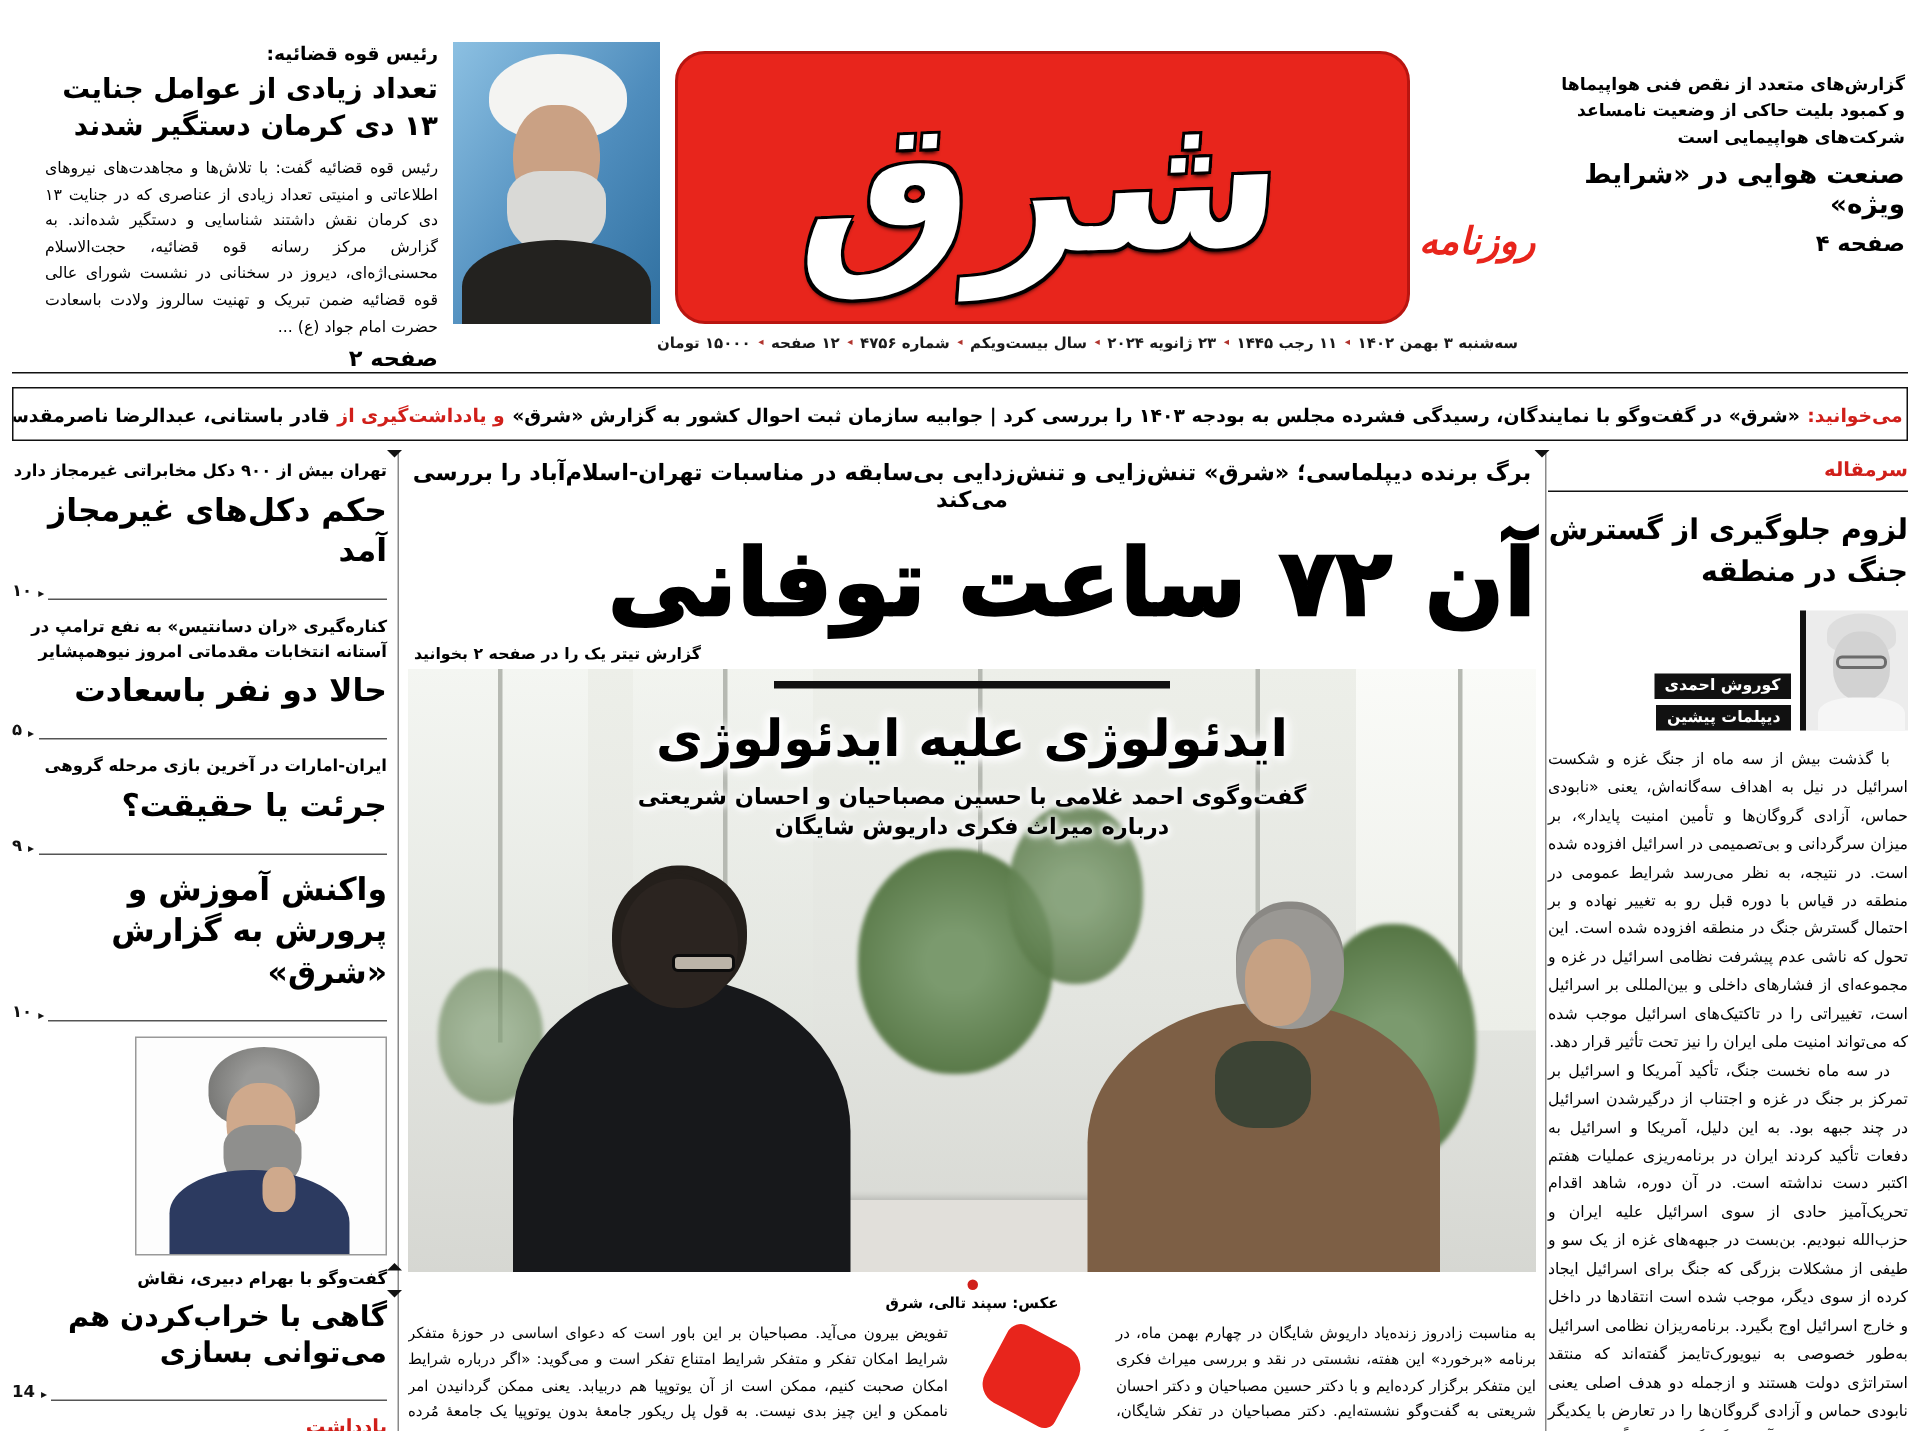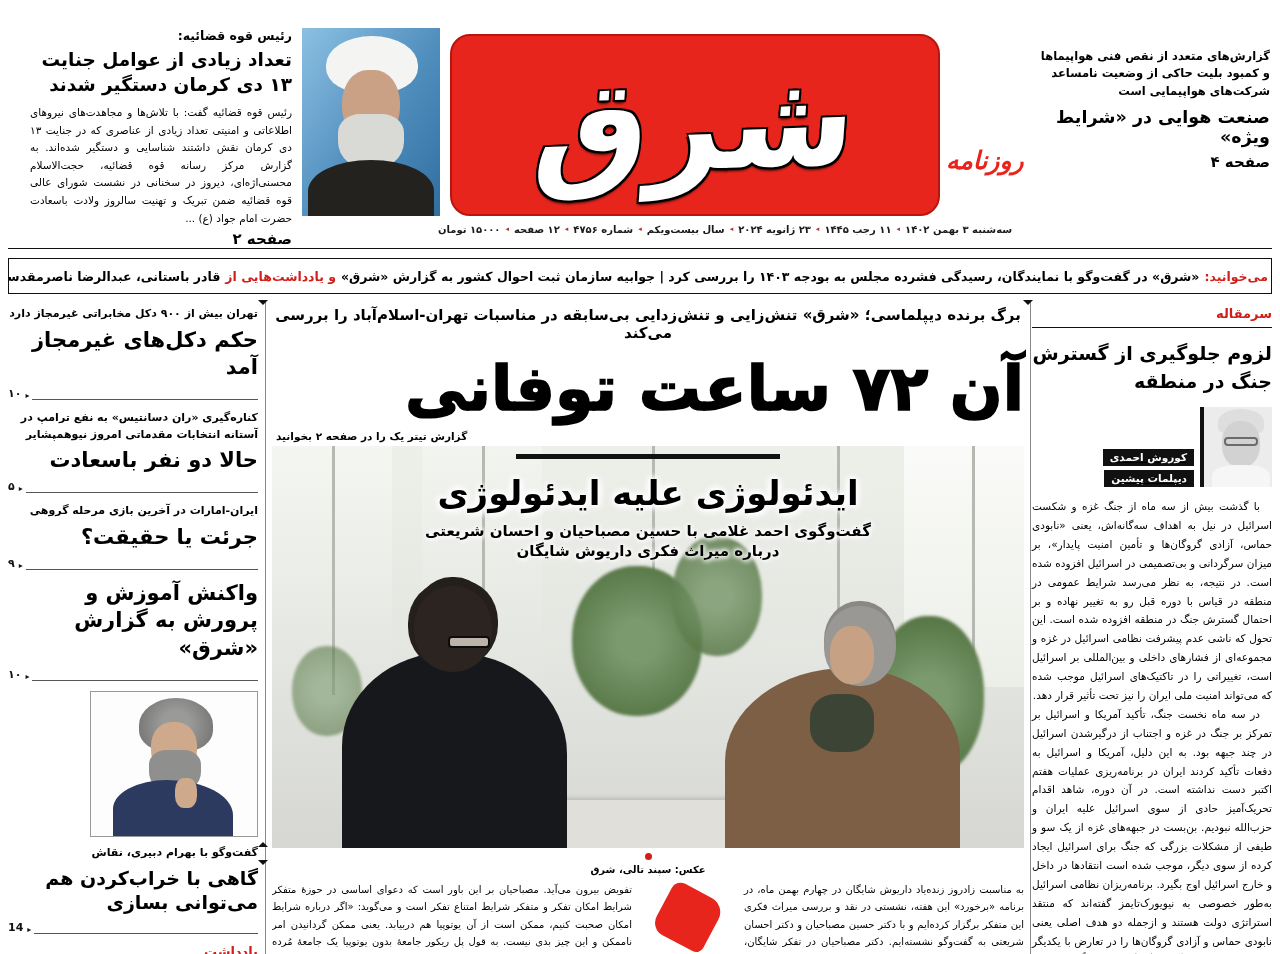--- a/index.html
+++ b/index.html
@@ -78,21 +78,21 @@
   .db-beard { position:absolute; top:58px; left:58px; width:52px; height:44px; background:#8f8f8d; border-radius:40% 40% 60% 60%; }
   .db-jacket { position:absolute; bottom:-8px; left:22px; width:120px; height:64px; background:#2c3a60; border-radius:45% 55% 0 0; }
   .db-hand { position:absolute; bottom:28px; left:84px; width:22px; height:30px; background:#cfa98c; border-radius:40%; }
   .note-label { color:#d01f1a; font-size:13px; font-weight:bold; letter-spacing:3px; margin-top:6px; }
 
   
   .editorial { top:306px; right:8px; width:240px; text-align:right; }
   .ed-label { color:#d01f1a; font-size:13px; font-weight:bold; letter-spacing:3px; }
   .ed-rule { border-top:1.6px solid #111; margin:6px 0 12px; }
   .ed-headline { font-size:19px; font-weight:bold; line-height:1.45; margin-bottom:12px; }
-  .ed-author { display:flex; align-items:flex-end; gap:6px; margin-bottom:10px;text-decoration:underline; }
+  .ed-author { display:flex; align-items:flex-end; gap:6px; margin-bottom:10px; }
   .ahmadi-photo { width:72px; height:80px; flex:none; position:relative; overflow:hidden; background:#ececec; border-left:4px solid #111; }
   .ah-hair { position:absolute; top:2px; left:14px; width:46px; height:26px; background:#dedede; border-radius:50% 50% 30% 30%; }
   .ah-face { position:absolute; top:14px; left:18px; width:38px; height:46px; background:#d2d2d2; border-radius:45%; }
   .ah-glasses { position:absolute; top:30px; left:20px; width:34px; height:9px; border:2px solid #6b6b6b; border-radius:4px; background:transparent; }
   .ah-shirt { position:absolute; bottom:-4px; left:8px; width:58px; height:26px; background:#f6f6f6; border-radius:40% 40% 0 0; }
   .ed-boxes { display:flex; flex-direction:column; align-items:flex-start; gap:4px; }
   .ed-box { background:#111; color:#fff; font-size:10.5px; font-weight:bold; padding:2px 7px 3px; }
   .ed-body p { font-size:10.5px; line-height:1.8; text-align:justify; text-indent:12px; }
 
   
@@ -167,21 +167,21 @@
       <div class="tls-kicker">رئیس قوه قضائیه:</div>
       <div class="tls-headline">تعداد زیادی از عوامل جنایت ۱۳ دی کرمان دستگیر شدند</div>
       <div class="tls-body">رئیس قوه قضائیه گفت: با تلاش‌ها و مجاهدت‌های نیروهای اطلاعاتی و امنیتی تعداد زیادی از عناصری که در جنایت ۱۳ دی کرمان نقش داشتند شناسایی و دستگیر شده‌اند. به گزارش مرکز رسانه قوه قضائیه، حجت‌الاسلام محسنی‌اژه‌ای، دیروز در سخنانی در نشست شورای عالی قوه قضائیه ضمن تبریک و تهنیت سالروز ولادت باسعادت حضرت امام جواد (ع) ...</div>
       <div class="page-ref">صفحه ۲</div>
     </div>
   </div>
 
   <div class="abs today-bar">
     <span class="today-red">در «شرق» امروز می‌خوانید:</span>
     <span>«شرق» در گفت‌وگو با نمایندگان، رسیدگی فشرده مجلس به بودجه ۱۴۰۳ را بررسی کرد | جوابیه سازمان ثبت احوال کشور به گزارش «شرق»</span>
-    <span class="today-red">و یادداشت‌هایی از</span>
+    <span class="today-red">و یادداشت‌گیری از</span>
     <span>قادر باستانی، عبدالرضا ناصرمقدسی، حامد خانجانی</span>
   </div>
 
   <div class="abs vdiv left"></div>
   <div class="abs vdiv right"></div>
   <div class="abs tri down" style="left:258px; top:300px;"></div>
   <div class="abs tri down" style="left:1023px; top:300px;"></div>
   <div class="abs tri up" style="left:258px; top:842px;"></div>
   <div class="abs tri down" style="left:258px; top:860px;"></div>
 

